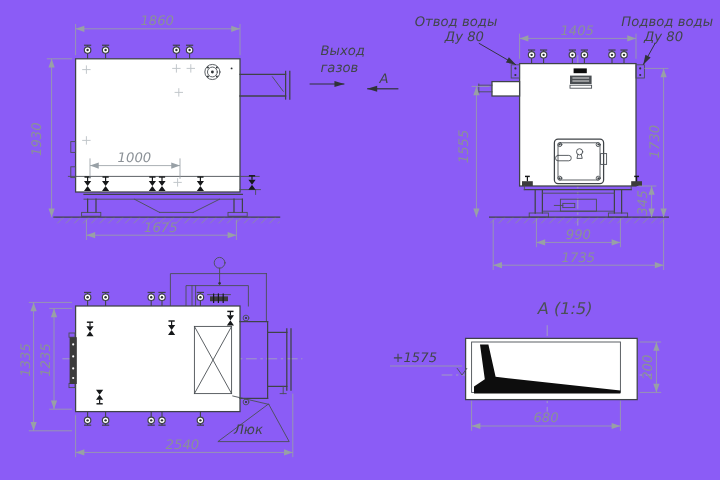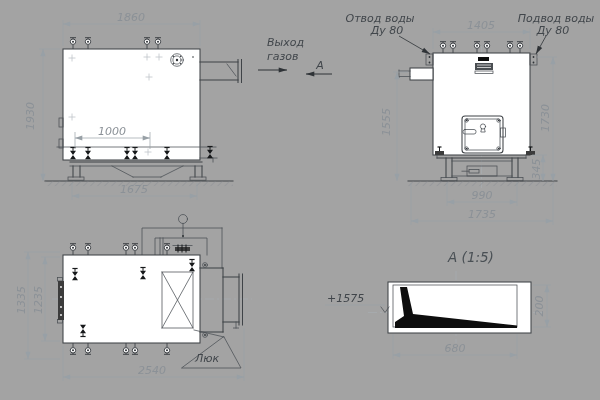--- a/index.html
+++ b/index.html
@@ -1,16 +1,16 @@
 <!DOCTYPE html>
 <html><head>
 <meta charset="utf-8">
 <style>
   html,body{margin:0;padding:0;background:#fff;}
-  .stage{width:600px;height:400px;background:#a3a3a3;position:relative;overflow:hidden;
+  .stage{width:600px;height:400px;background:#8b5cf6;position:relative;overflow:hidden;
          font-family:"DejaVu Sans",sans-serif;}
   svg text{font-family:"DejaVu Sans",sans-serif;font-style:italic;}
   .ln{stroke:#3f4347;stroke-width:1.05;fill:none;stroke-linecap:square;}
   .lnt{stroke:#4a4f54;stroke-width:0.75;fill:none;stroke-linecap:square;}
   .lnw{stroke:#3f4347;stroke-width:1.05;fill:#ffffff;}
   .dm{stroke:#98a0a6;stroke-width:0.7;fill:none;}
   .cl{stroke:#a8aeb4;stroke-width:0.65;fill:none;stroke-dasharray:9 3 2 3;}
   .cross{stroke:#bfc4c9;stroke-width:0.8;fill:none;}
   .dt{fill:#8b9197;font-size:11px;text-anchor:middle;}
   .lb{fill:#41464b;font-size:11px;}

